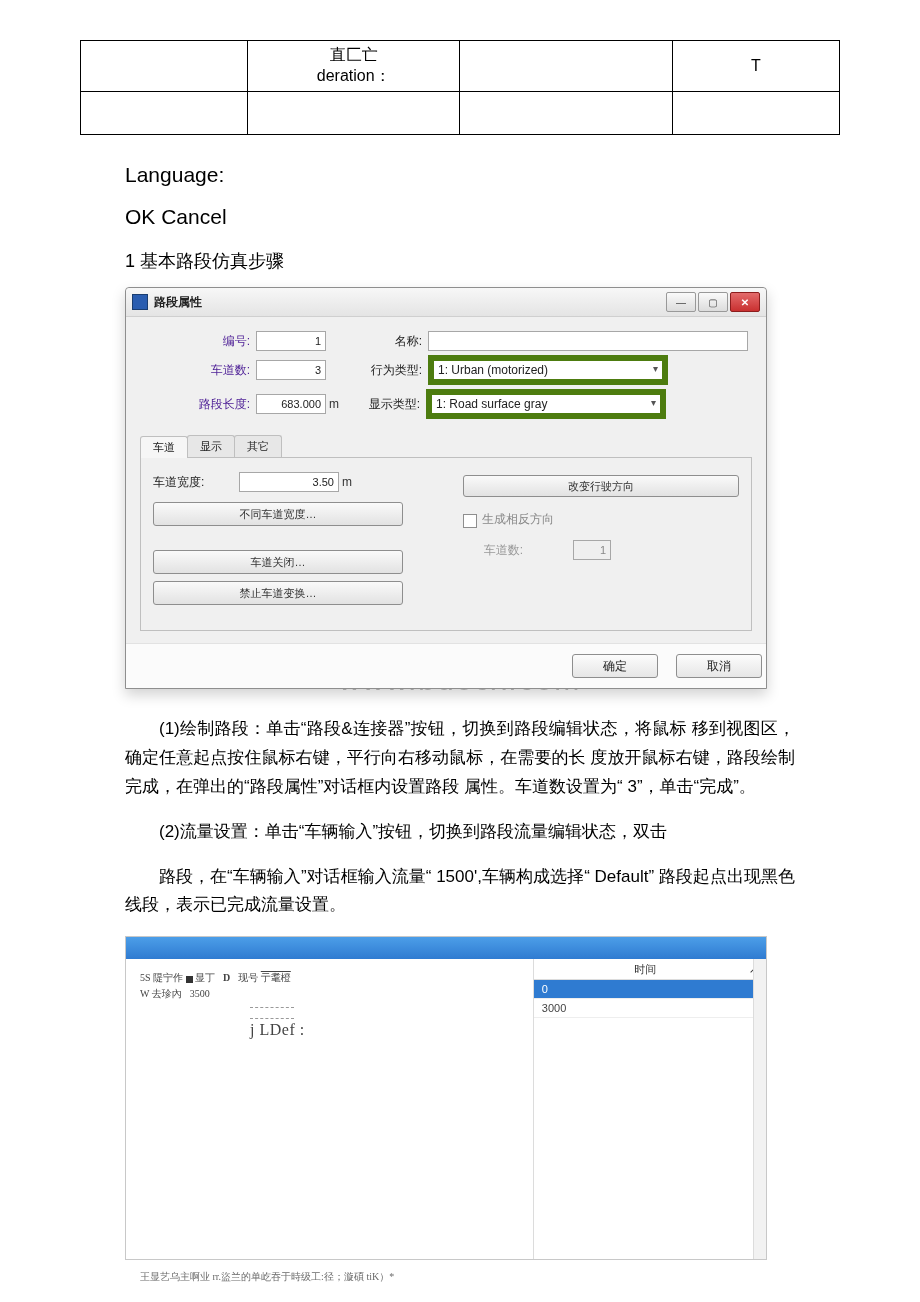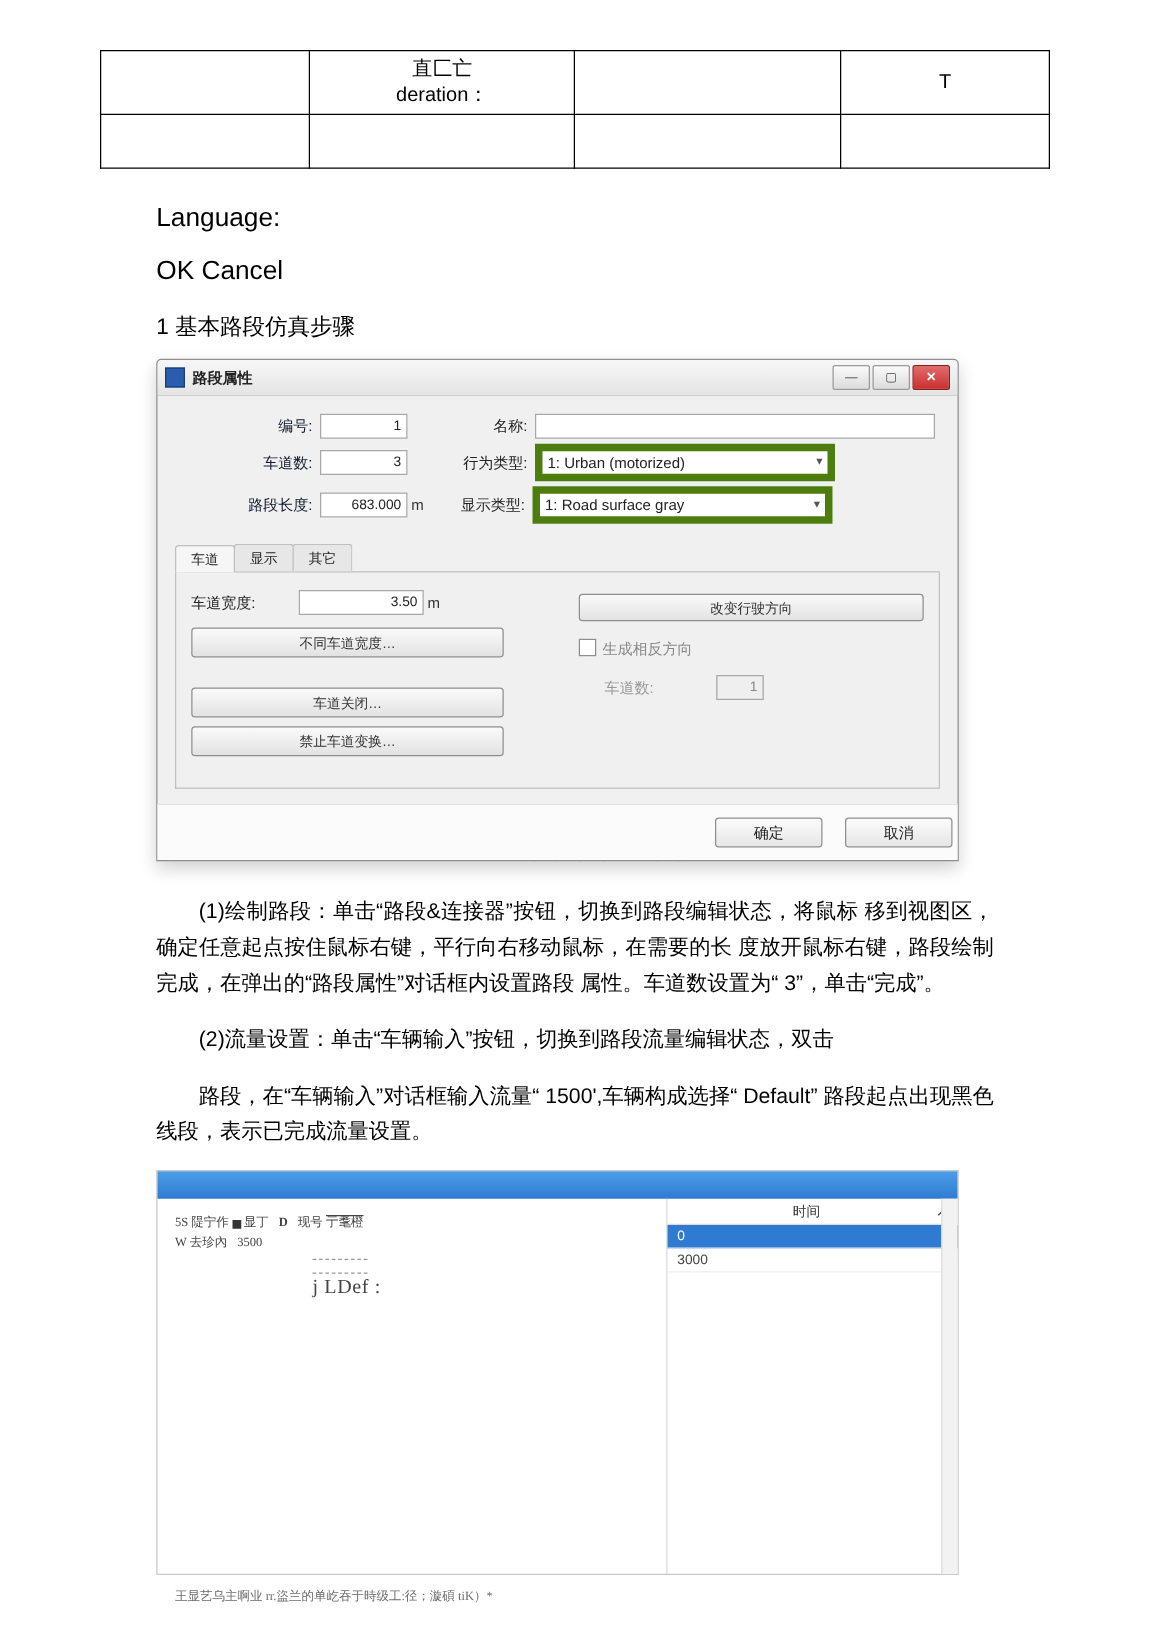--- a/index.html
+++ b/index.html
@@ -77,21 +77,21 @@
     width: 28px; height: 18px; border: 1px solid #999; border-radius: 2px;
     background: linear-gradient(#fafafa,#dcdcdc);
     display: flex; align-items: center; justify-content: center;
     font-size: 10px; color: #444; margin-left: 2px;
   }
   .win-btn.close {
     background: linear-gradient(#e36b6b,#c93030); color: #fff; border-color: #8c1d1d; font-weight: bold;
   }
   .dlg-body { padding: 10px 14px 12px 14px; }
   .form-row { display: flex; align-items: center; margin: 4px 0; }
-  .form-row .lbl { width: 110px; text-align: right; padding-right: 6px; color: #0f172a; }
+  .form-row .lbl { width: 110px; text-align: right; padding-right: 6px; color: #4c1d95; }
   .in {
     height: 18px; border: 1px solid #a7a7a7; background: #fff; padding: 0 4px;
     display: inline-flex; align-items: center; font-size: 11px;
   }
   .in.disabled { background: #efefef; color: #888; }
   .unit { margin-left: 3px; color: #333; }
   .lbl2 { width: 60px; text-align: right; margin-left: 36px; padding-right: 6px; }
   .drop {
     border: 6px solid #4d7c0f; background: #fff; height: 18px; display: inline-flex;
     align-items: center; padding: 0 4px; min-width: 220px; position: relative;
@@ -242,21 +242,21 @@
               <span class="in" style="width:90px;justify-content:flex-end;margin-left:26px">3.50</span>
               <span class="unit">m</span>
             </div>
             <div class="btn-std">不同车道宽度…</div>
             <div style="height:10px"></div>
             <div class="btn-std">车道关闭…</div>
             <div class="btn-std">禁止车道变换…</div>
           </div>
           <div class="tc-right">
             <div class="btn-std btn-wide">改变行驶方向</div>
-            <div style="margin-top:14px;color:#888;display:flex;align-items:flex-start">
+            <div style="margin-top:14px;color:#888;display:flex;align-items:flex-end">
               <span class="checkbox-sq"></span>
               <span>生成相反方向</span>
             </div>
             <div style="margin-top:12px;color:#999;display:flex;align-items:center">
               <span style="width:60px;text-align:right;margin-right:50px">车道数:</span>
               <span class="in disabled" style="width:28px;justify-content:flex-end">1</span>
             </div>
           </div>
         </div>
       </div>

